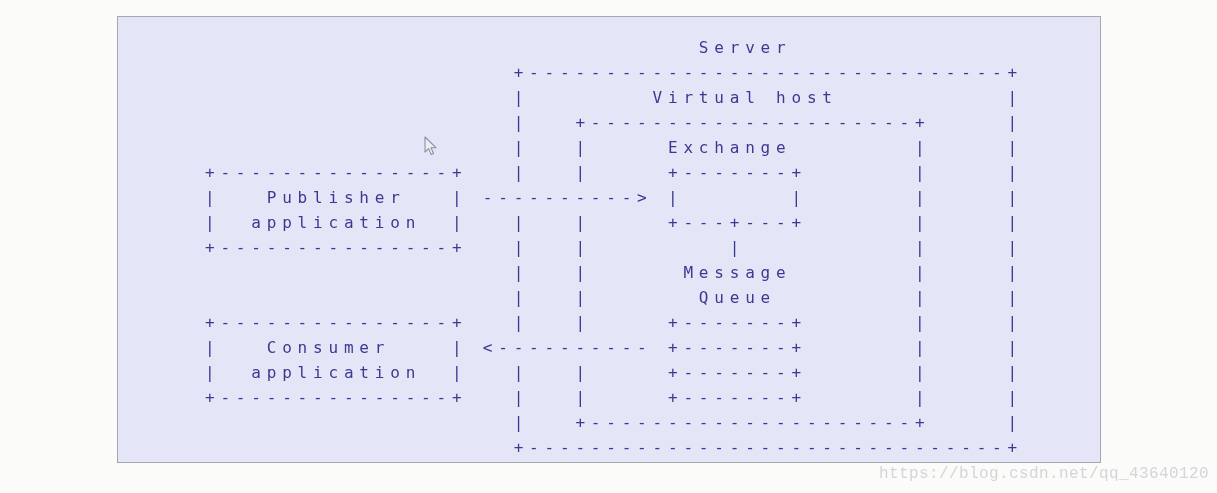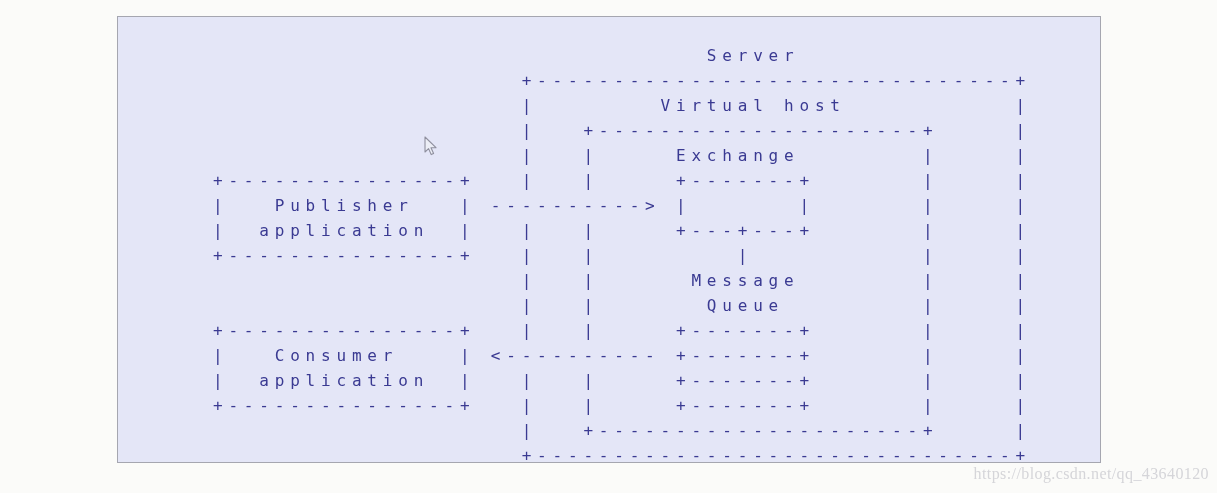--- a/index.html
+++ b/index.html
@@ -22,38 +22,38 @@
     position:absolute;
     left:117px;top:16px;
     width:984px;height:447px;
     background:var(--panel-bg);
     border:1px solid var(--panel-border);
   }
   .ascii{
     position:absolute;
     left:83px; 
     top:14px;
-    margin:12px;
+    margin:4px;
     font-family:"DejaVu Sans Mono","Liberation Mono",monospace;
     font-size:16px;
     line-height:25px;
     letter-spacing:5.8px;
     color:var(--text);
     white-space:pre;
   }
   .cursor{
     position:absolute;
     left:423px;top:136px;
     width:15px;height:21px;
     opacity:0.8;
   }
   .watermark{
     position:absolute;
     right:8px;top:465px;
-    font-family:Liberation Serif, serif;
+    font-family:Liberation Mono, monospace;
     font-size:16px;
     letter-spacing:0.4px;
     color:var(--watermark);
     white-space:nowrap;
   }
 </style>
 </head>
 <body>
 
 <div class="panel">

